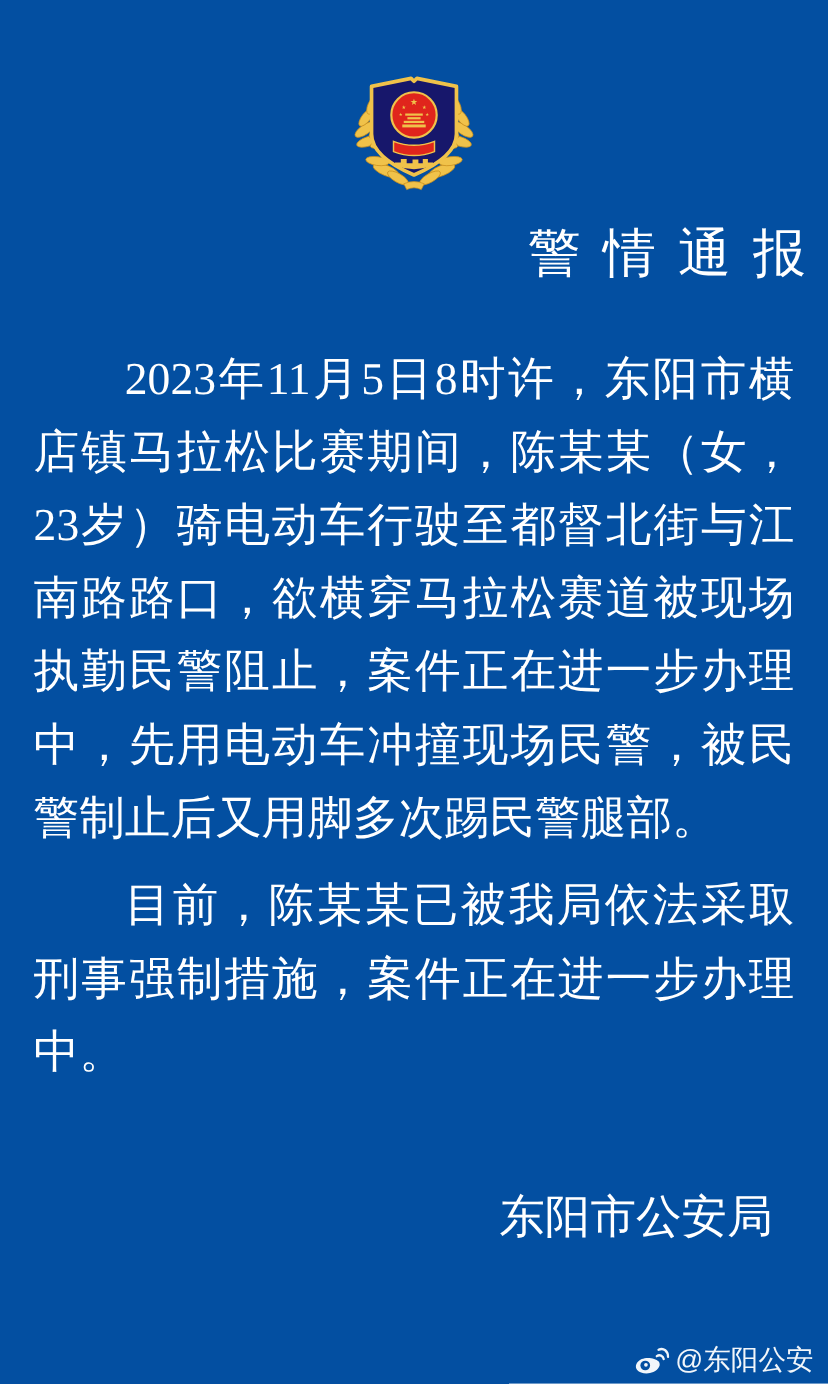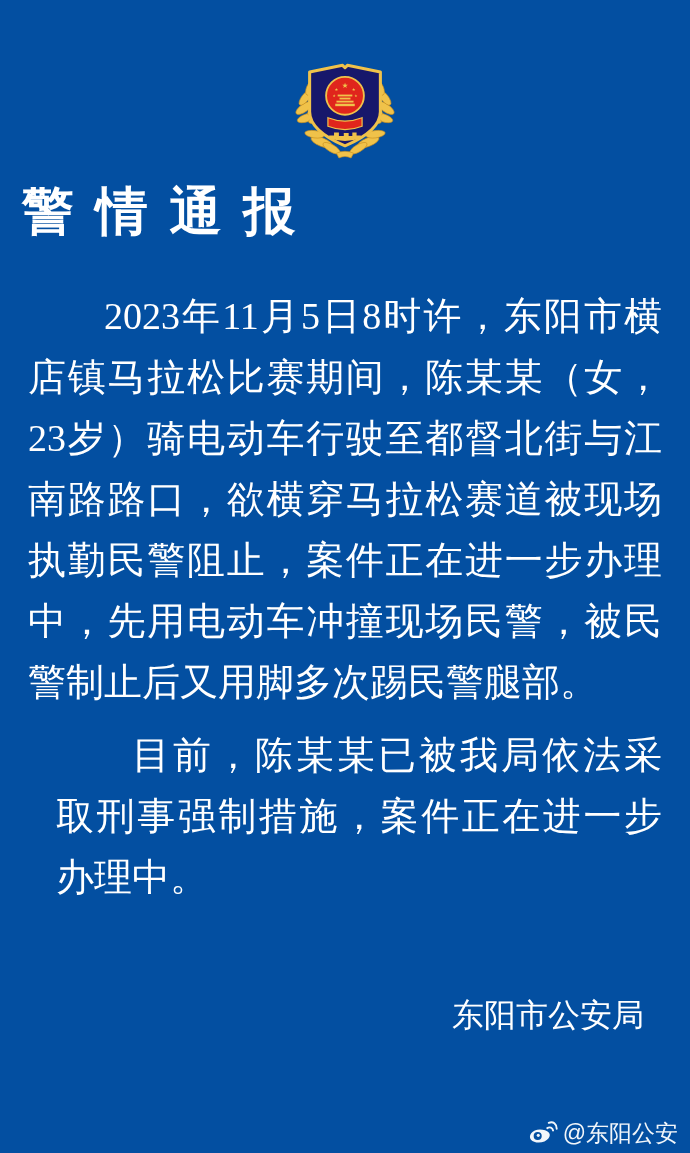--- a/index.html
+++ b/index.html
@@ -13,54 +13,55 @@
     color: #ffffff;
   }
   .badge-wrap {
     display: flex;
     justify-content: center;
     padding-top: 52px;
   }
   .badge-wrap svg { width: 122px; height: 112px; display: block; }
   .notice-title {
     margin-top: 8px;
-    text-align: left;
-    font-size: 52px;
-    font-weight: 700;
+    text-align: right;
+    font-size: 44px;
+    font-weight: 400;
     letter-spacing: 0.42em;
     text-indent: 0.42em;
     line-height: 80px;
     white-space: nowrap;
   }
   .notice-body {
     margin: 34px 28px 0 28px;
     font-size: 38px;
     line-height: 61px;
     text-align: justify;
     text-align-last: left;
   }
   .notice-body p {
     margin: 0;
     text-indent: 2em;
   }
-  .notice-body p + p { margin-top: 12px; margin-left: 28px; }
+  .notice-body p + p { margin-top: 12px; }
   .signature-block {
     position: absolute;
     right: 46px;
     top: 994px;
     text-align: right;
-    font-size: 32px;
+    font-size: 38px;
     line-height: 42px;
   }
   .signature-date { margin-top: 28px; }
   .watermark {
     position: absolute;
     right: 12px;
     bottom: 6px;
     display: flex;
+    align-items: center;
     gap: 5px;
     font-size: 23px;
     line-height: 28px;
     opacity: 0.95;
     font-family: "Liberation Sans", "DejaVu Sans", sans-serif;
   }
   .watermark svg { width: 31px; height: 25px; display: block; }
 </style>
 </head>
 <body>

